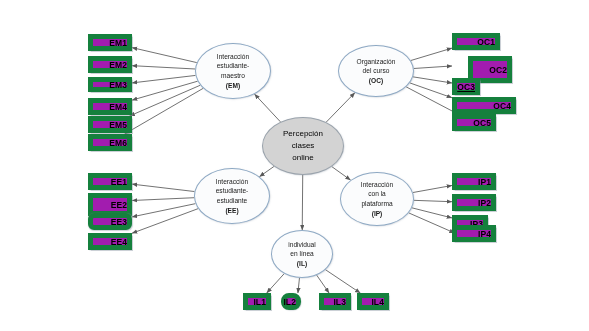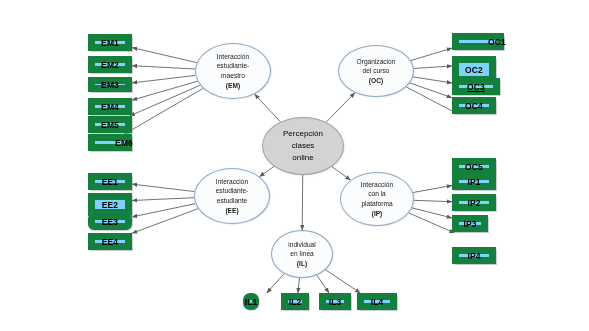--- a/index.html
+++ b/index.html
@@ -19,28 +19,28 @@
     position: absolute;
     left: 0;
     top: 0;
     width: 589px;
     height: 331px;
     pointer-events: none;
   }
   .indicator {
     position: absolute;
     box-sizing: border-box;
-    border: 7px solid #15803d;
-    background: #7dd3fc;
+    border: 5px solid #15803d;
+    background: #a21caf;
     color: #000000;
     font-size: 8.5px;
     font-weight: bold;
     display: flex;
     align-items: center;
-    justify-content: center;
+    justify-content: flex-end;
     letter-spacing: 0.1px;
     box-shadow: 0.5px 0.5px 1px rgba(140,150,165,0.45);
   }
   .latent {
     position: absolute;
     box-sizing: border-box;
     border: 1px solid #8ea9c4;
     background: #fbfcfd;
     border-radius: 50%;
     display: flex;
@@ -152,30 +152,30 @@
       </div>
       <div class="indicator" style="left: 88px; top: 116px; width: 44px; height: 17px;">
         <span>EM5</span>
       </div>
       <div class="indicator" style="left: 88px; top: 134px; width: 44px; height: 17px; padding-left: 28px;">
         <span>EM6</span>
       </div>
       <div class="indicator" style="left: 452px; top: 33px; width: 44px; height: 17px; padding-left: 38px;">
         <span>OC1</span>
       </div>
-      <div class="indicator" style="left: 452px; top: 56px; width: 44px; height: 27px;">
+      <div class="indicator" style="left: 468px; top: 56px; width: 44px; height: 27px;">
         <span>OC2</span>
       </div>
-      <div class="indicator" style="left: 452px; top: 78px; width: 48px; height: 17px; text-decoration: underline;">
+      <div class="indicator" style="left: 452px; top: 78px; width: 28px; height: 17px; text-decoration: underline;">
         <span>OC3</span>
       </div>
-      <div class="indicator" style="left: 452px; top: 97px; width: 44px; height: 17px;">
+      <div class="indicator" style="left: 452px; top: 97px; width: 64px; height: 17px;">
         <span>OC4</span>
       </div>
-      <div class="indicator" style="left: 452px; top: 114px; width: 44px; height: 17px; margin-top: 44px;">
+      <div class="indicator" style="left: 452px; top: 114px; width: 44px; height: 17px;">
         <span>OC5</span>
       </div>
       <div class="indicator" style="left: 88px; top: 173px; width: 44px; height: 17px;">
         <span>EE1</span>
       </div>
       <div class="indicator" style="left: 88px; top: 193px; width: 44px; height: 23px;">
         <span>EE2</span>
       </div>
       <div class="indicator" style="left: 88px; top: 213px; width: 44px; height: 17px; border-radius: 6px;">
         <span>EE3</span>
@@ -185,29 +185,29 @@
       </div>
       <div class="indicator" style="left: 452px; top: 173px; width: 44px; height: 17px;">
         <span>IP1</span>
       </div>
       <div class="indicator" style="left: 452px; top: 194px; width: 44px; height: 17px;">
         <span>IP2</span>
       </div>
       <div class="indicator" style="left: 452px; top: 215px; width: 36px; height: 17px;">
         <span>IP3</span>
       </div>
-      <div class="indicator" style="left: 452px; top: 247px; width: 44px; height: 17px;">
+      <div class="indicator" style="left: 452px; top: 225px; width: 44px; height: 17px;">
         <span>IP4</span>
       </div>
-      <div class="indicator" style="left: 243px; top: 293px; width: 16px; height: 17px; border-radius: 7px;">
+      <div class="indicator" style="left: 243px; top: 293px; width: 28px; height: 17px;">
         <span>IL1</span>
       </div>
-      <div class="indicator" style="left: 281px; top: 293px; width: 28px; height: 17px;">
+      <div class="indicator" style="left: 281px; top: 293px; width: 20px; height: 17px; border-radius: 8px;">
         <span>IL2</span>
       </div>
       <div class="indicator" style="left: 319px; top: 293px; width: 32px; height: 17px;">
         <span>IL3</span>
       </div>
-      <div class="indicator" style="left: 357px; top: 293px; width: 40px; height: 17px;">
+      <div class="indicator" style="left: 357px; top: 293px; width: 32px; height: 17px;">
         <span>IL4</span>
       </div>
     </div>
 </div>
 
 </body></html>

